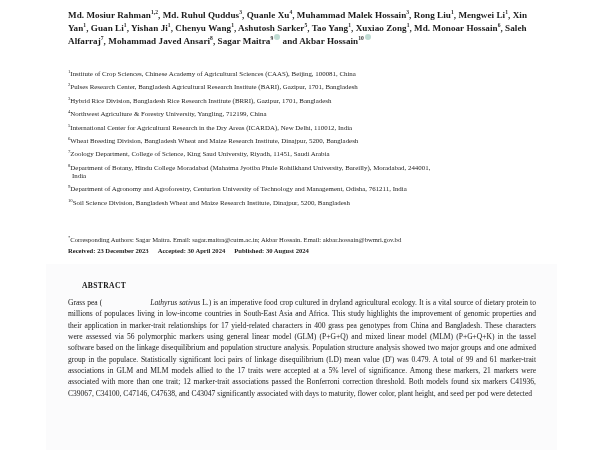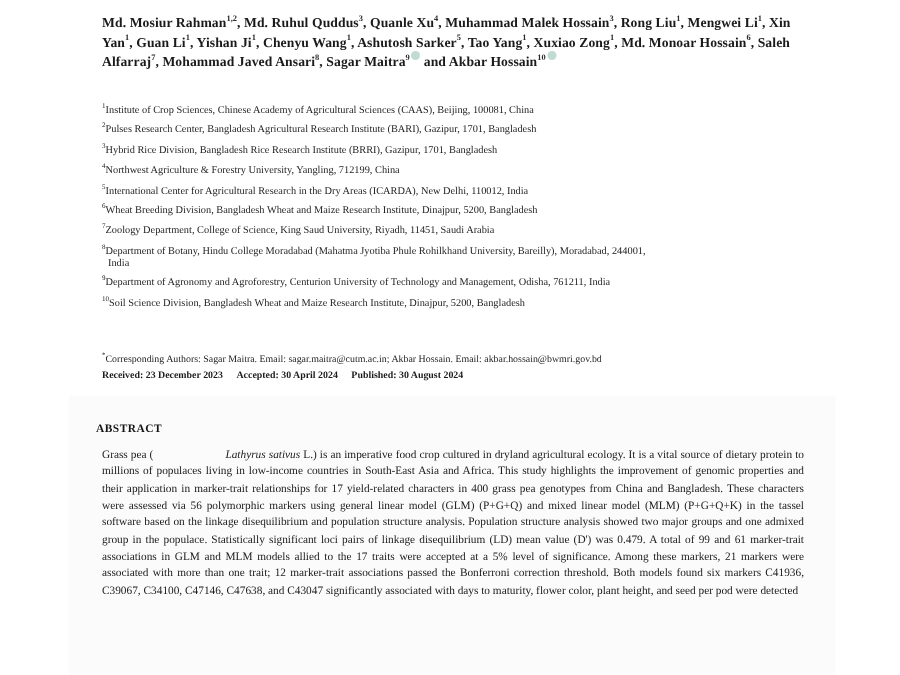--- a/index.html
+++ b/index.html
@@ -118,21 +118,21 @@
   .abstract-panel {
     position: absolute;
     left: 46px;
     top: 264px;
     width: 511px;
     height: 186px;
     background: #fbfbfc;
   }
   .abstract-heading {
     position: absolute;
-    left: 18px;
+    left: 36px;
     top: 17px;
     font-size: 7.6px;
     font-weight: bold;
     letter-spacing: 0.35px;
     color: #141414;
   }
   .abstract-body {
     position: absolute;
     left: 22px;
     top: 33px;

